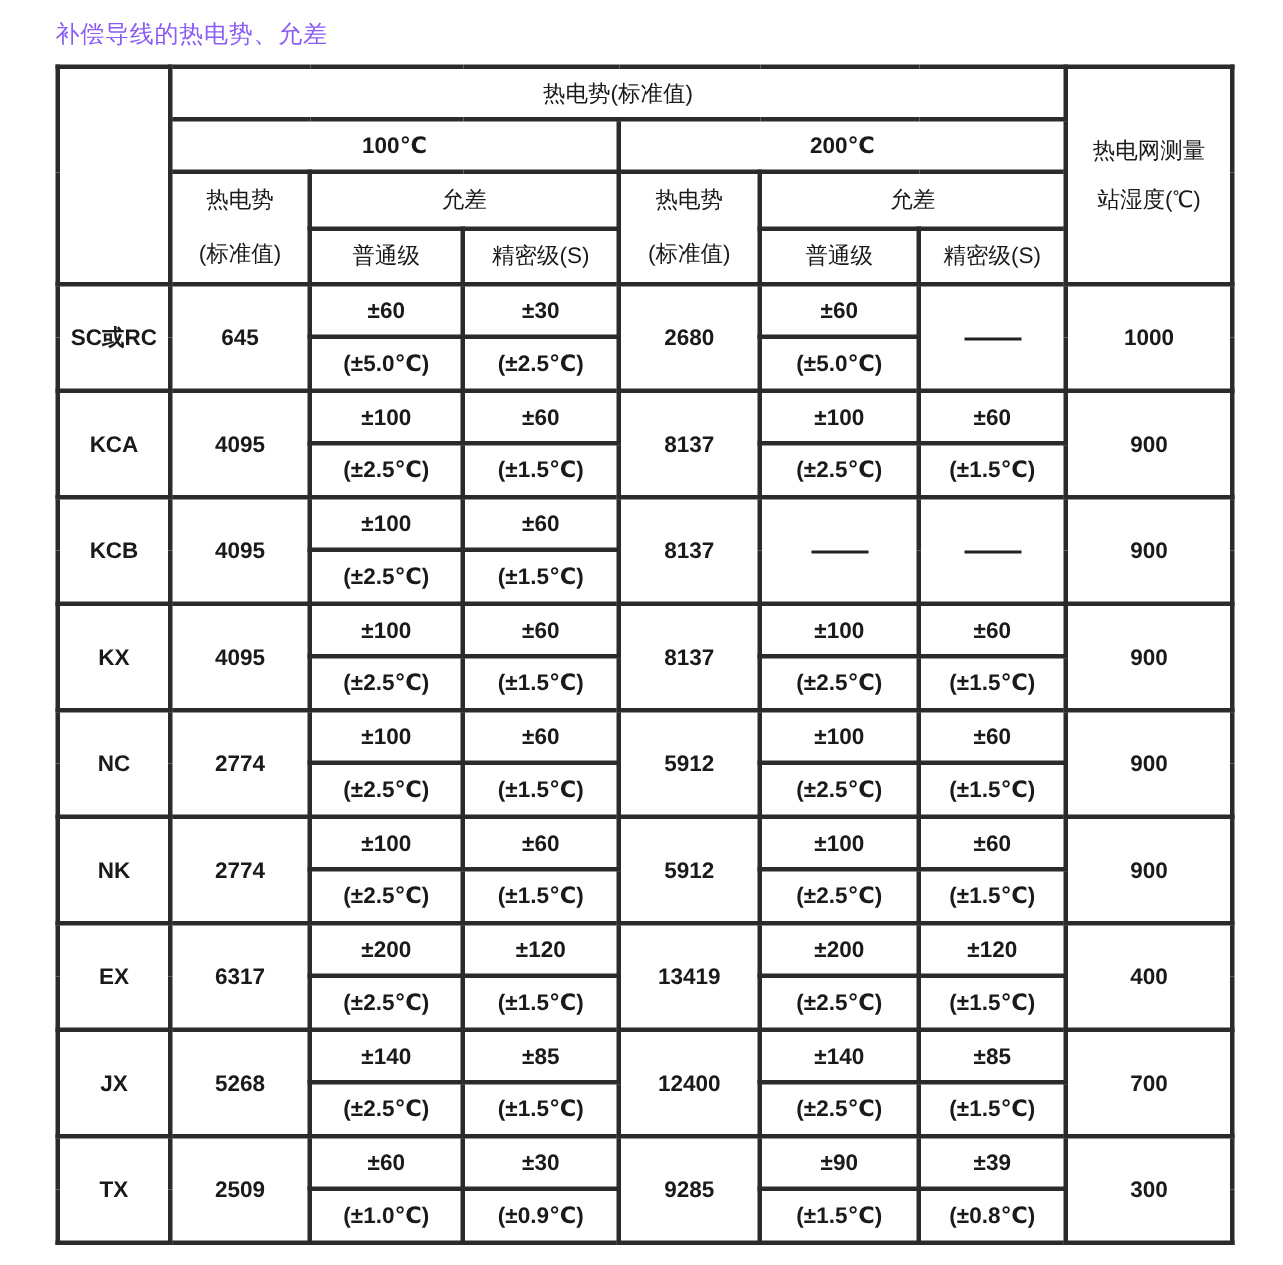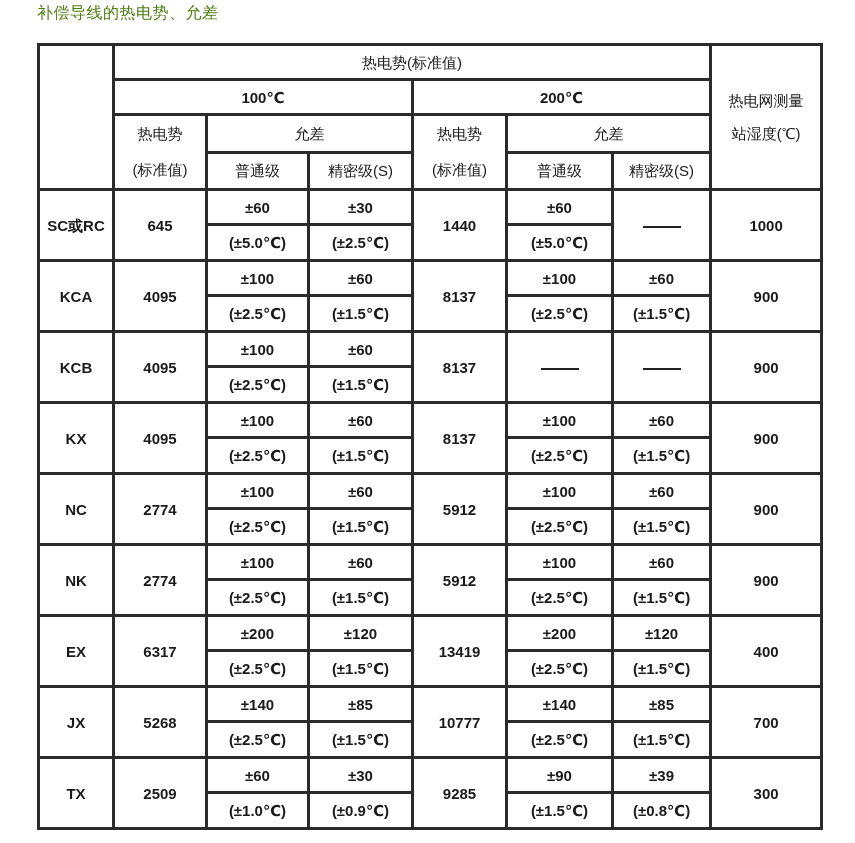--- a/index.html
+++ b/index.html
@@ -1,19 +1,19 @@
 <!DOCTYPE html>
 <html><head>
 <meta charset="utf-8">
 <style>
   html, body { margin: 0; padding: 0; background: #ffffff; }
   body { width: 855px; height: 843px; position: relative; overflow: hidden;
          font-family: "Liberation Sans", "DejaVu Sans", sans-serif; color: #1a1a1a; }
-  .title { position: absolute; left: 37px; top: 3px; font-family: Liberation Serif, serif;
-           font-size: 16px; color: #4d7c0f; letter-spacing: 0.5px; }
+  .title { position: absolute; left: 37px; top: 13px; font-family: Liberation Serif, serif;
+           font-size: 16px; color: #8b5cf6; letter-spacing: 0.5px; }
   table { position: absolute; left: 37px; top: 43px; border-collapse: collapse;
           table-layout: fixed; width: 783px; }
   td { border: 3px solid #2b2b2b; text-align: center; vertical-align: middle;
        padding: 0; font-size: 15px; font-weight: bold; line-height: 1; }
   td.cn { font-family: Liberation Sans, sans-serif; font-weight: normal; font-size: 15px; }
   .hdr-row { height: 35px; }
   .sub-row { height: 35px; }
   .data-row { height: 35px; }
   .dash { display: inline-block; width: 38px; height: 2px; background: #222; vertical-align: middle; }
 </style>
@@ -62,21 +62,21 @@
       <td class="cn">普通级</td>
       <td class="cn">精密级(S)</td>
       <td class="cn">普通级</td>
       <td class="cn">精密级(S)</td>
     </tr>
   <tr class="data-row" style="height: 35px;">
         <td rowspan="2">SC或RC</td>
         <td rowspan="2">645</td>
         <td>±60</td>
         <td>±30</td>
-        <td rowspan="2">1440</td>
+        <td rowspan="2">2680</td>
         <td>±60</td>
         <td rowspan="2"><span class="dash"></span></td>
         <td rowspan="2">1000</td>
       </tr>
       <tr class="data-row" style="height: 36px;">
         <td>(±5.0℃)</td>
         <td>(±2.5℃)</td>
         <td>(±5.0℃)</td>
       </tr>
       <tr class="data-row" style="height: 35px;">
@@ -171,21 +171,21 @@
         <td>(±2.5℃)</td>
         <td>(±1.5℃)</td>
         <td>(±2.5℃)</td>
         <td>(±1.5℃)</td>
       </tr>
       <tr class="data-row" style="height: 35px;">
         <td rowspan="2">JX</td>
         <td rowspan="2">5268</td>
         <td>±140</td>
         <td>±85</td>
-        <td rowspan="2">10777</td>
+        <td rowspan="2">12400</td>
         <td>±140</td>
         <td>±85</td>
         <td rowspan="2">700</td>
       </tr>
       <tr class="data-row" style="height: 36px;">
         <td>(±2.5℃)</td>
         <td>(±1.5℃)</td>
         <td>(±2.5℃)</td>
         <td>(±1.5℃)</td>
       </tr>

